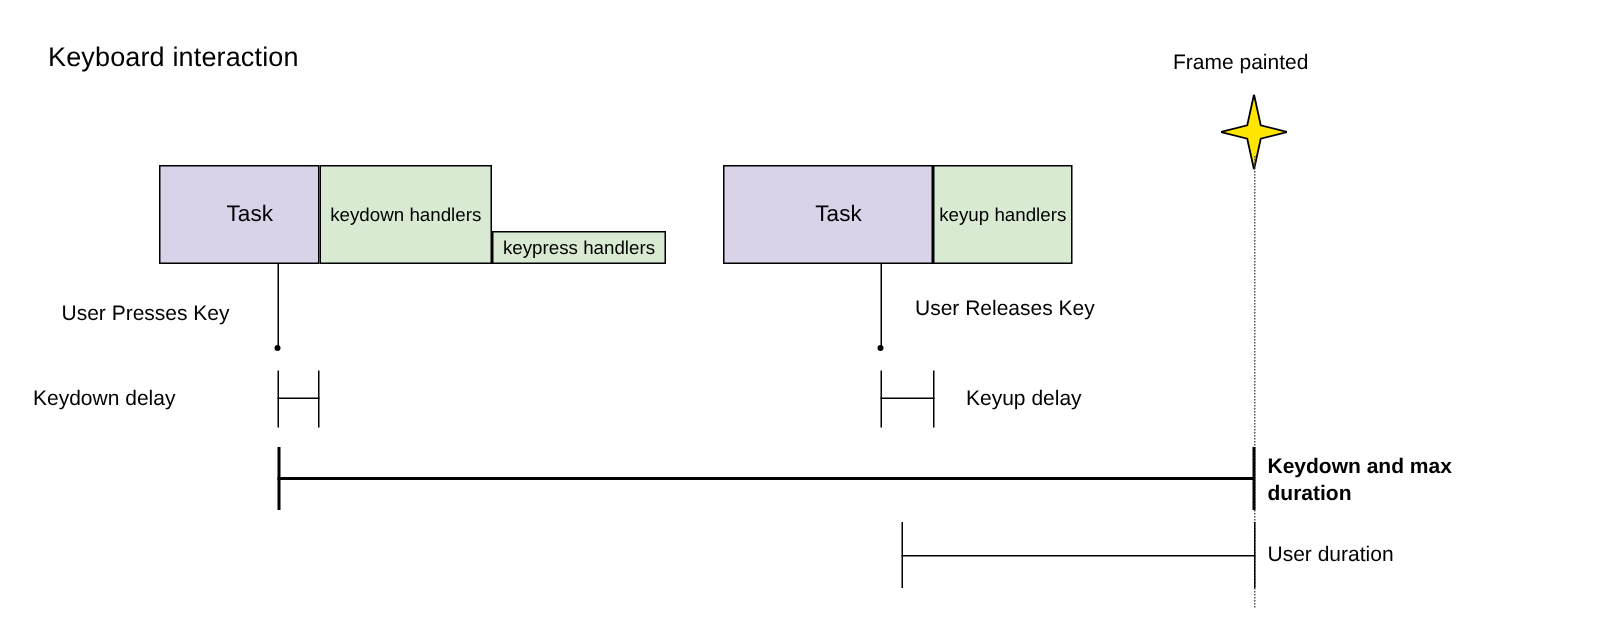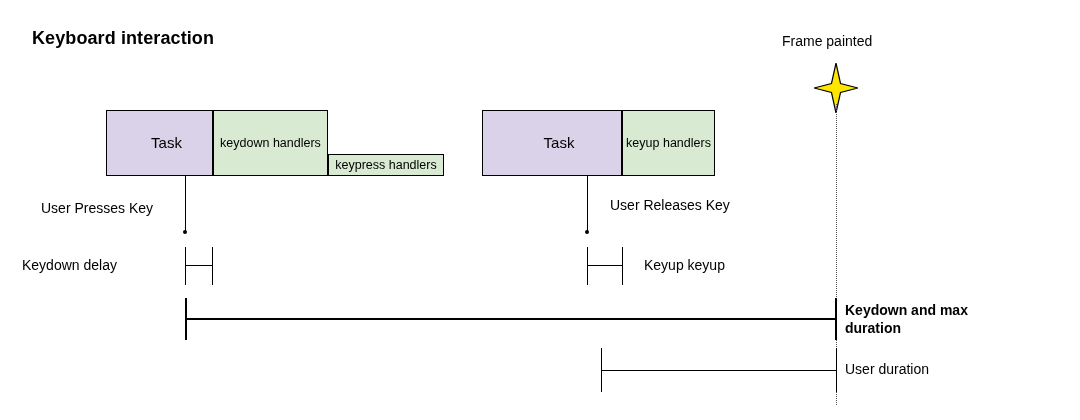--- a/index.html
+++ b/index.html
@@ -16,21 +16,21 @@
     color: #000000;
     overflow: hidden;
   }
 
   
   .title {
     position: absolute;
     left: 32px;
     top: 28px;
     font-size: 18px;
-    font-weight: bold;
+    font-weight: normal;
     letter-spacing: 0.1px;
     white-space: nowrap;
   }
 
   
   .boxrow {
     position: absolute;
     display: flex;
     height: 66px;
     box-sizing: border-box;
@@ -150,21 +150,21 @@
   <div class="label" style="left:610px; top:197px;">User Releases Key</div>
 
   <div class="vline" style="left:185px; top:247px; height:38px;"></div>
   <div class="vline" style="left:212px; top:247px; height:38px;"></div>
   <div class="hline" style="left:185px; top:265px; width:28px;"></div>
   <div class="label" style="left:22px; top:257px;">Keydown delay</div>
 
   <div class="vline" style="left:587px; top:247px; height:38px;"></div>
   <div class="vline" style="left:622px; top:247px; height:38px;"></div>
   <div class="hline" style="left:587px; top:265px; width:36px;"></div>
-  <div class="label" style="left:644px; top:257px;">Keyup keyup</div>
+  <div class="label" style="left:644px; top:257px;">Keyup delay</div>
 
   <div class="vline thick" style="left:185px; top:298px; height:42px;"></div>
   <div class="vline thick" style="left:835px; top:298px; height:42px;"></div>
   <div class="hline thick" style="left:185px; top:318px; width:651px;"></div>
   <div class="label bold wrap" style="left:845px; top:302px;">Keydown and max duration</div>
 
   <div class="vline" style="left:601px; top:348px; height:44px;"></div>
   <div class="vline" style="left:836px; top:348px; height:44px;"></div>
   <div class="hline" style="left:601px; top:370px; width:236px;"></div>
   <div class="label" style="left:845px; top:361px;">User duration</div>

